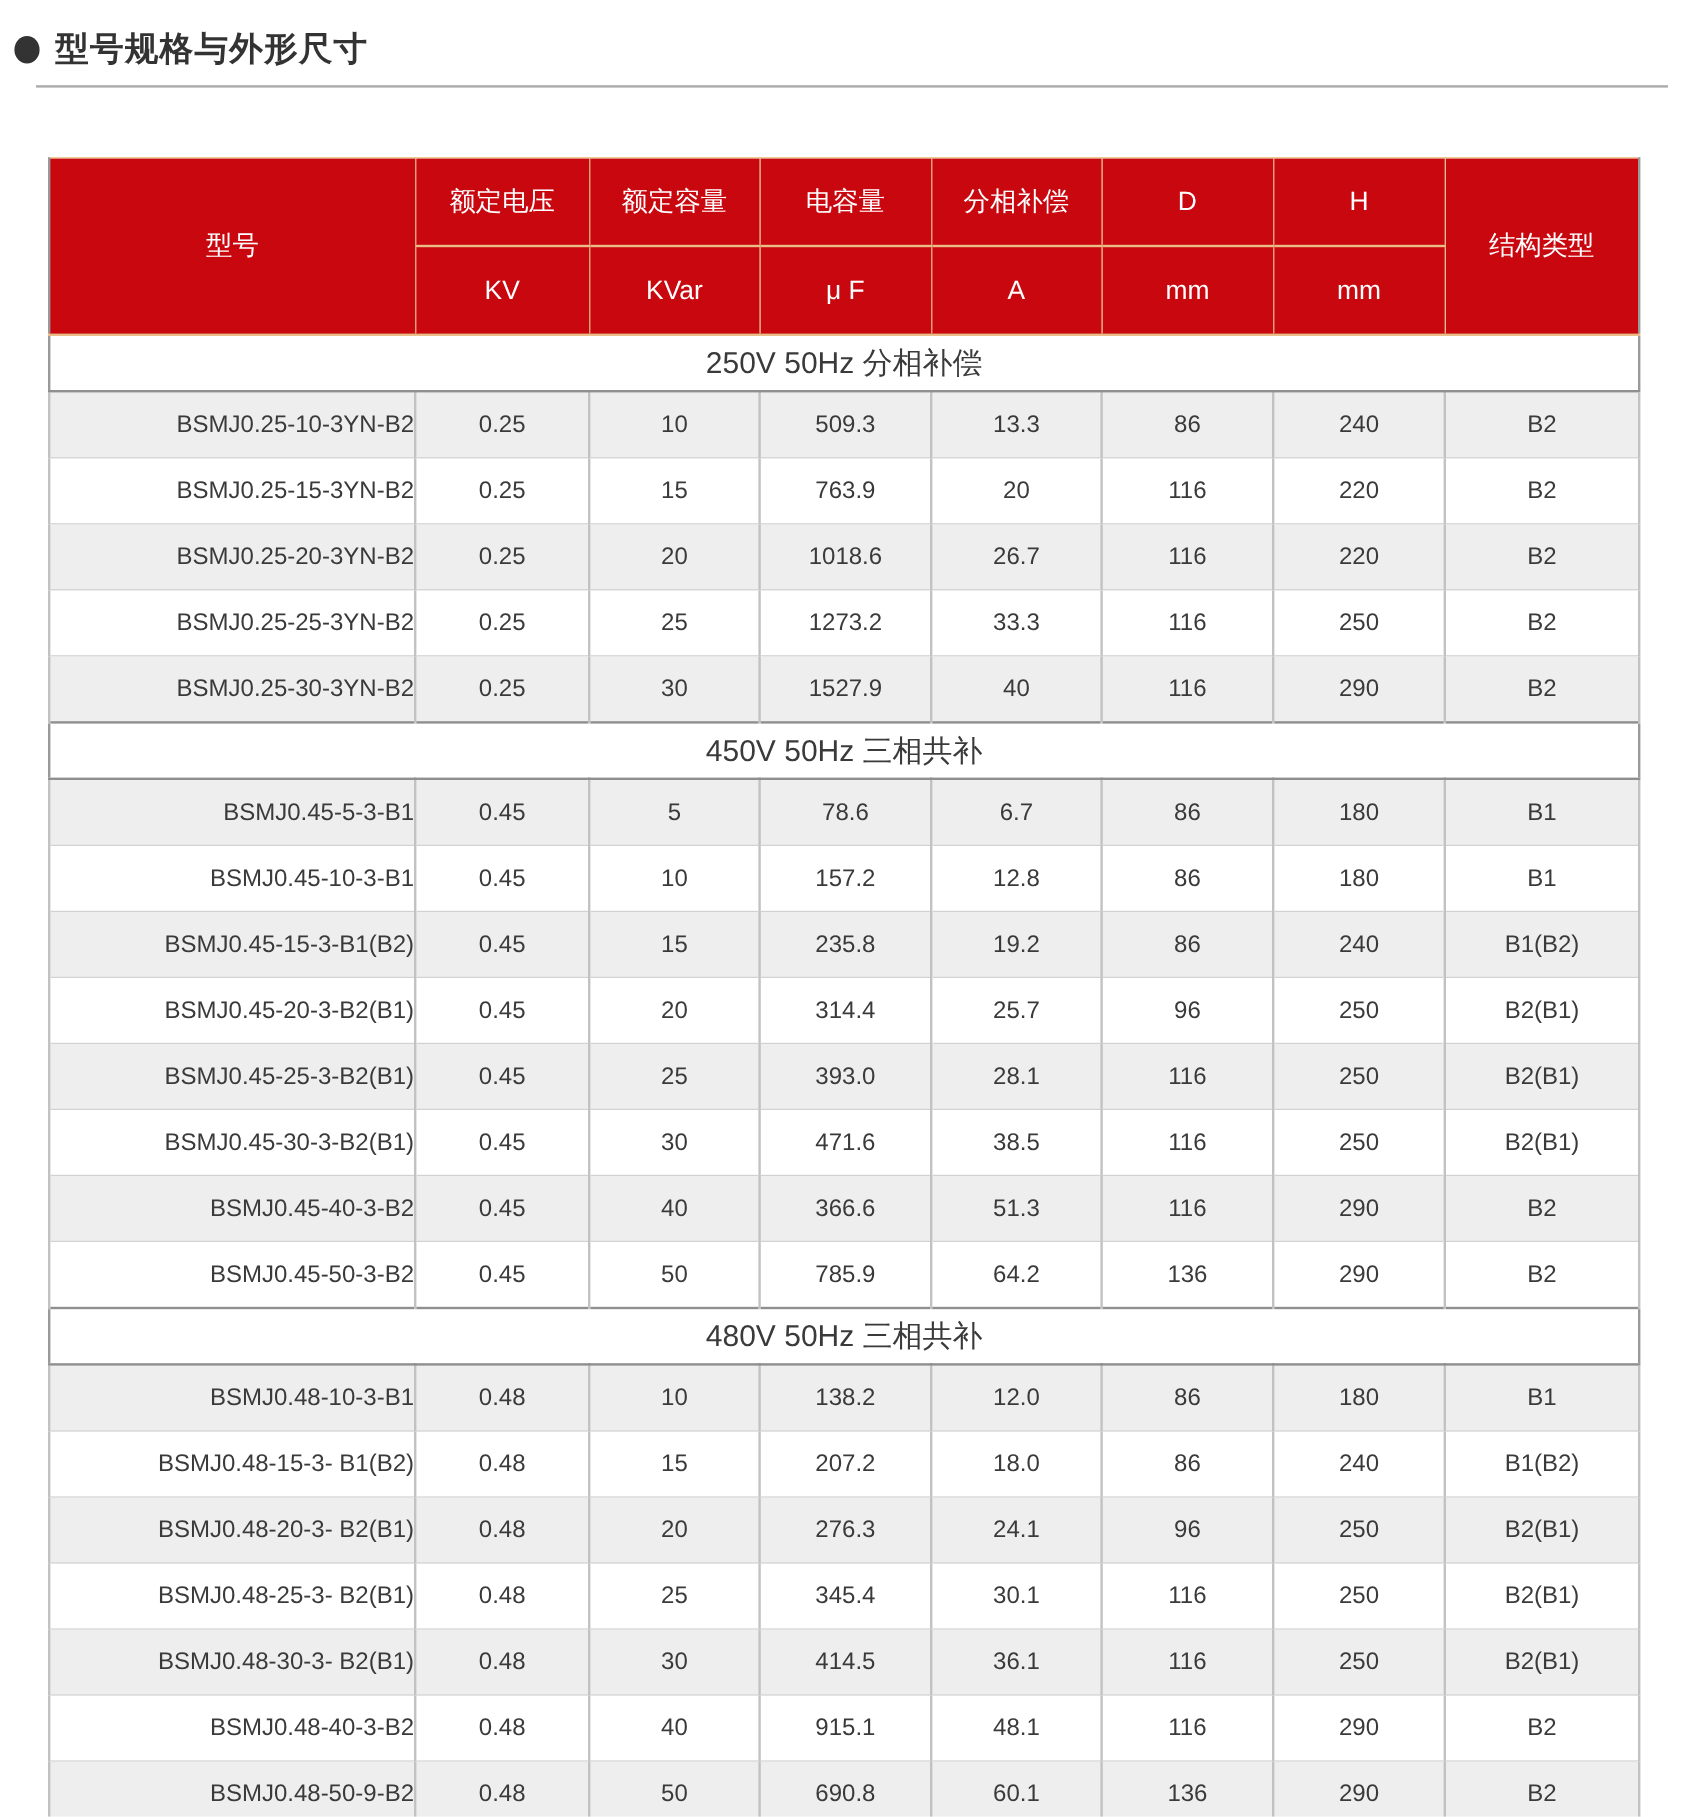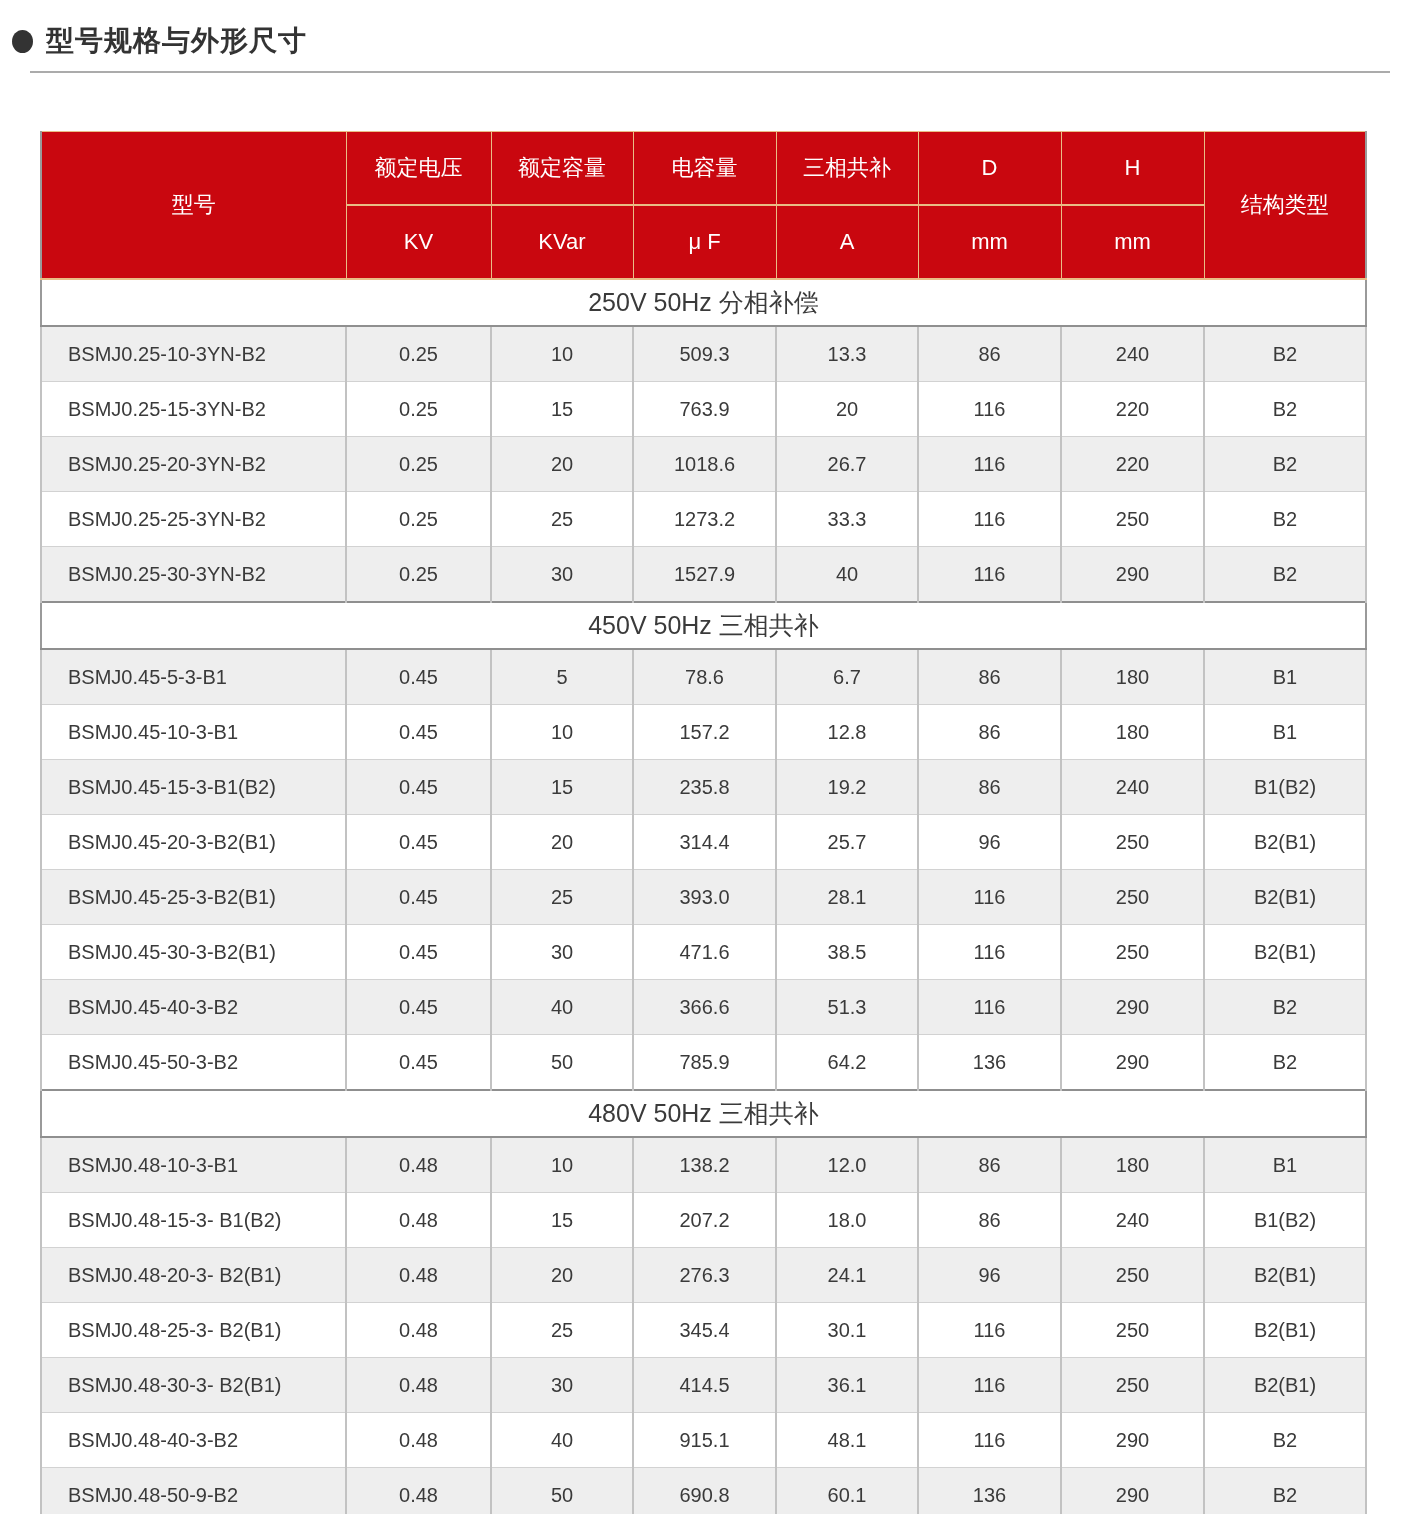--- a/index.html
+++ b/index.html
@@ -70,21 +70,21 @@
     vertical-align: middle;
     height: 54px;
     padding: 0;
     border-right: 2px solid #c2c2c2;
     border-left: 2px solid #c2c2c2;
     border-bottom: 1px solid #d2d2d2;
     background: #ffffff;
   }
   .spec-table tr.alt td { background: #eeeeee; }
   .spec-table td.model {
-    text-align: left;
+    text-align: right;
     padding-left: 26px;
   }
   .spec-table td.section-cell {
     background: #ffffff !important;
     font-size: 25px;
     height: 45px;
     border-top: 2px solid #8f8f8f;
     border-bottom: 2px solid #8f8f8f;
     border-left: none;
     border-right: none;
@@ -111,21 +111,21 @@
       <col style="width:143px">
       <col style="width:143px">
       <col style="width:162px">
     </colgroup>
     <thead>
       <tr>
         <th rowspan="2">型号</th>
         <th>额定电压</th>
         <th>额定容量</th>
         <th>电容量</th>
-        <th>三相共补</th>
+        <th>分相补偿</th>
         <th>D</th>
         <th>H</th>
         <th rowspan="2">结构类型</th>
       </tr>
       <tr>
         <th>KV</th>
         <th>KVar</th>
         <th>μ F</th>
         <th>A</th>
         <th>mm</th>

